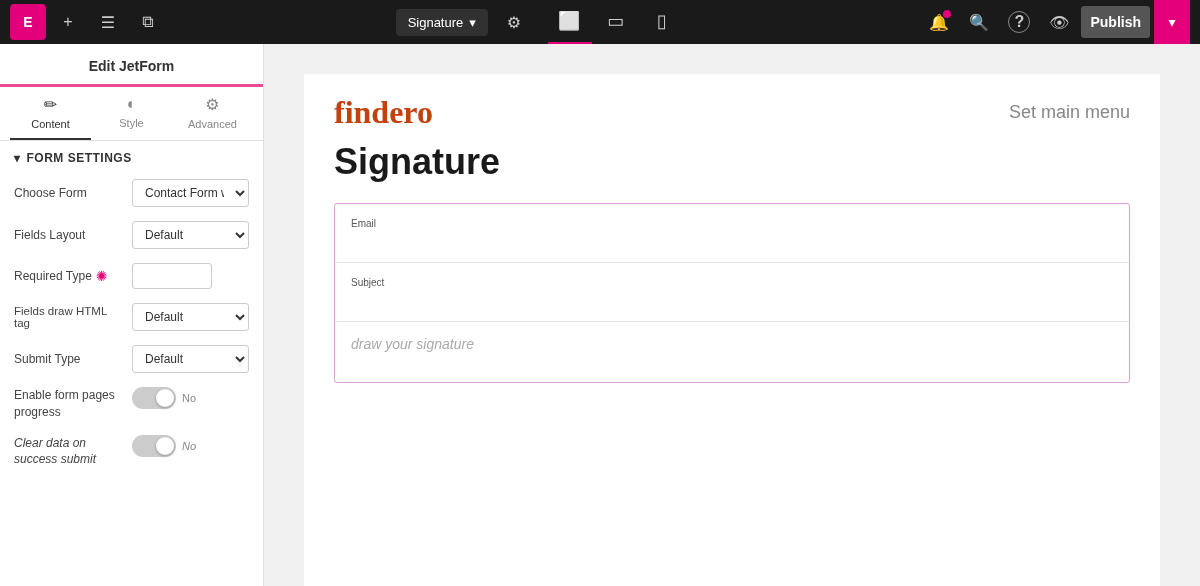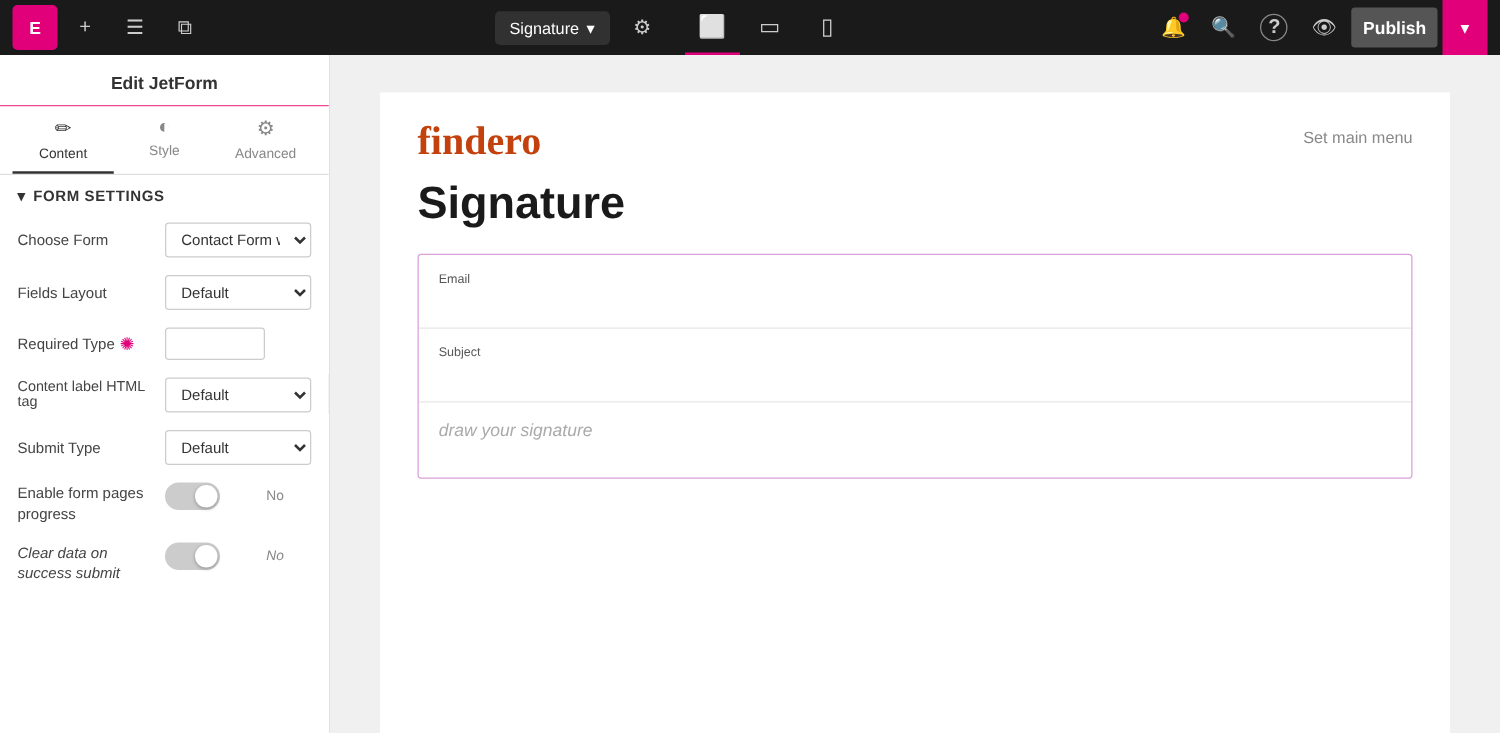--- a/index.html
+++ b/index.html
@@ -150,21 +150,21 @@
       overflow-y: auto;
       position: relative;
       flex-shrink: 0;
     }
     .sidebar-header {
       text-align: center;
       padding: 14px 0 10px;
       font-size: 14px;
       font-weight: 600;
       color: #333;
-      border-bottom: 1px solid #ec4899;
+      border-bottom: 3px solid #ec4899;
     }
     .sidebar-tabs {
       display: flex;
       border-bottom: 1px solid #e0e0e0;
       padding: 0 10px;
     }
     .sidebar-tab {
       flex: 1;
       display: flex;
       flex-direction: column;
@@ -251,21 +251,20 @@
       background: #fff;
       border-radius: 50%;
       position: absolute;
       top: 2px;
       right: 2px;
       box-shadow: 0 1px 3px rgba(0,0,0,0.3);
     }
     .toggle-label {
       font-size: 11px;
       color: #888;
-      margin-left: 31px;
     }
 
     
     .collapse-handle {
       position: absolute;
       right: -12px;
       top: 50%;
       transform: translateY(-50%);
       width: 12px;
       height: 32px;
@@ -469,21 +468,21 @@
         <div class="form-label">
           <span>Required Type</span>
           <span style="color:#e2007a; font-size:14px;">✺</span>
         </div>
         <div class="form-control-wrap">
           <input type="text" class="form-input" style="width: 80px;">
         </div>
       </div>
 
       <div class="form-row">
-        <div class="form-label" style="font-size:11.5px;">Content label HTML tag</div>
+        <div class="form-label" style="font-size:11.5px;">Fields draw HTML tag</div>
         <div class="form-control-wrap">
           <select class="form-select">
             <option>Default</option>
           </select>
         </div>
       </div>
 
       <div class="form-row">
         <div class="form-label">Submit Type</div>
         <div class="form-control-wrap">
@@ -517,21 +516,21 @@
     <div class="collapse-handle">
       
     </div>
   </div>
 
   <div class="canvas-area">
     <div class="page-content">
 
       <div style="display:flex; justify-content:space-between; align-items:flex-start;">
         <div class="page-logo">findero</div>
-        <a class="page-topright" style="color:#888; text-decoration:none; font-size:13px; margin-top:8px;">Set main menu</a>
+        <a class="page-topright" style="color:#888; text-decoration:none; font-size:18px; margin-top:8px;">Set main menu</a>
       </div>
 
       <div class="page-title">Signature</div>
 
       <div class="form-container">
 
         <div class="form-field">
           <div class="form-field-label">Email</div>
           <input type="text" class="form-field-input" style="">
         </div>

